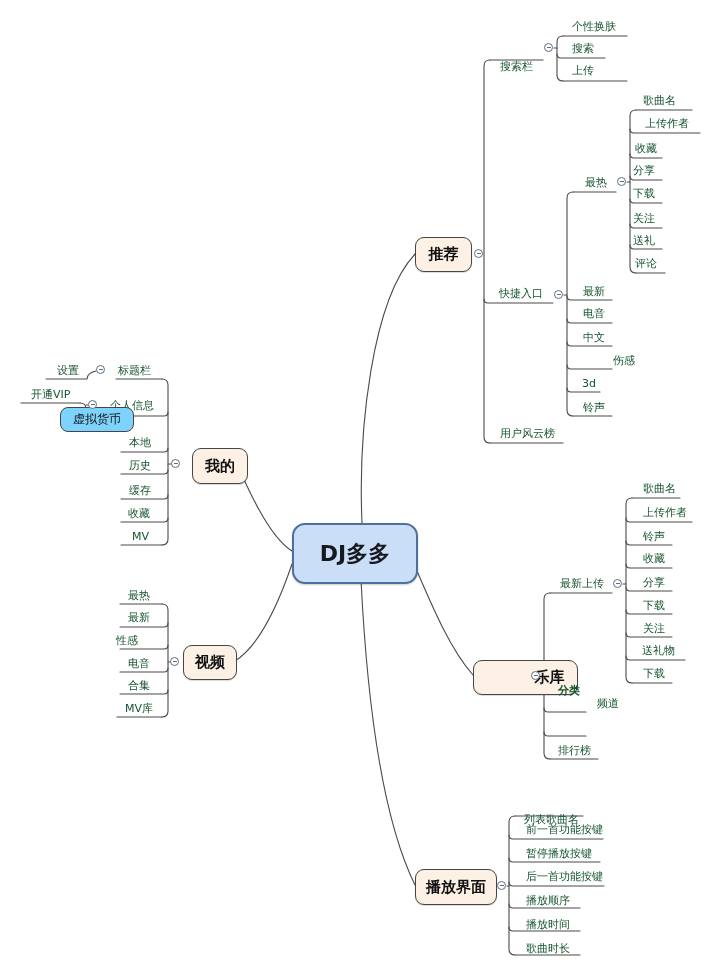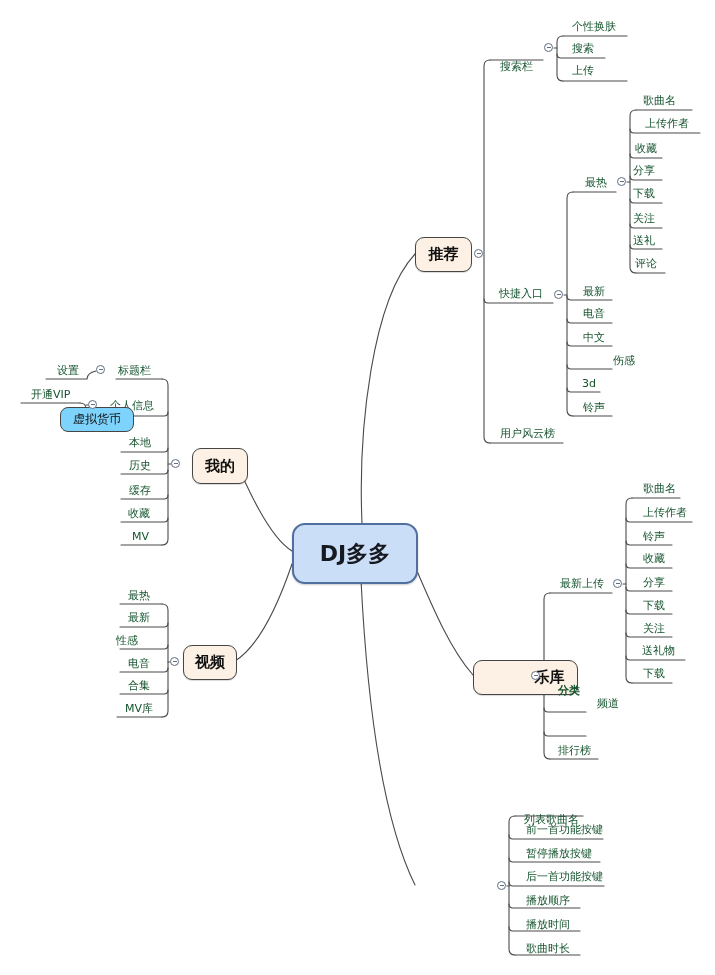--- a/index.html
+++ b/index.html
@@ -122,20 +122,21 @@
       <path d="M 168 690 Q 168 694 164 694 L 120 694"></path>
       <path d="M 162 717 L 117 717"></path>
     </g>
   </svg>
 
   <div class="central">DJ多多</div>
   <div class="topic" style="left:415px;top:237px;width:55px;height:33px;">推荐</div>
   <div class="topic" style="left:184px;top:448px;width:54px;height:34px;margin-left:8px;">我的</div>
   <div class="topic" style="left:183px;top:645px;width:52px;height:33px;">视频</div>
   <div class="topic" style="left:473px;top:660px;width:55px;height:33px;padding-left:48px;">乐库</div>
+  <div class="topic" style="left:415px;top:869px;width:80px;height:34px;">播放界面</div>
 
   <div class="leaf" style="left:500px;top:60px;">搜索栏</div>
   <div class="leaf" style="left:572px;top:20px;">个性换肤</div>
   <div class="leaf" style="left:572px;top:42px;">搜索</div>
   <div class="leaf" style="left:572px;top:64px;">上传</div>
   <div class="leaf" style="left:499px;top:287px;">快捷入口</div>
   <div class="leaf" style="left:585px;top:176px;">最热</div>
   <div class="leaf" style="left:643px;top:94px;">歌曲名</div>
   <div class="leaf" style="left:645px;top:117px;">上传作者</div>
   <div class="leaf" style="left:635px;top:142px;">收藏</div>

